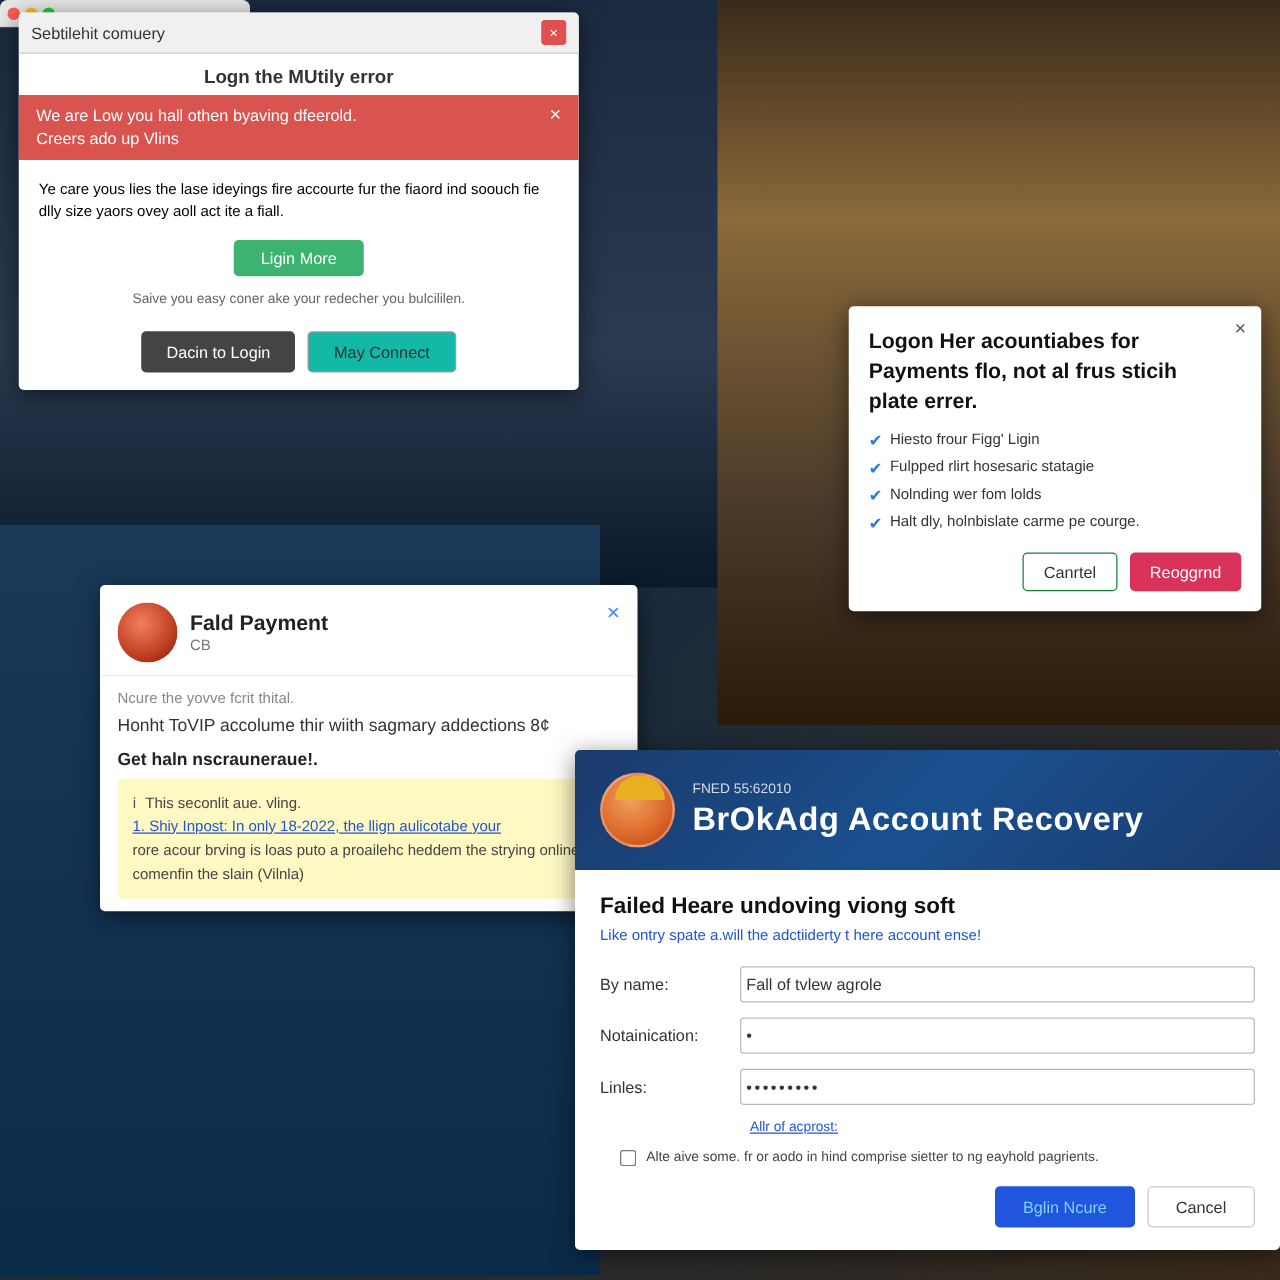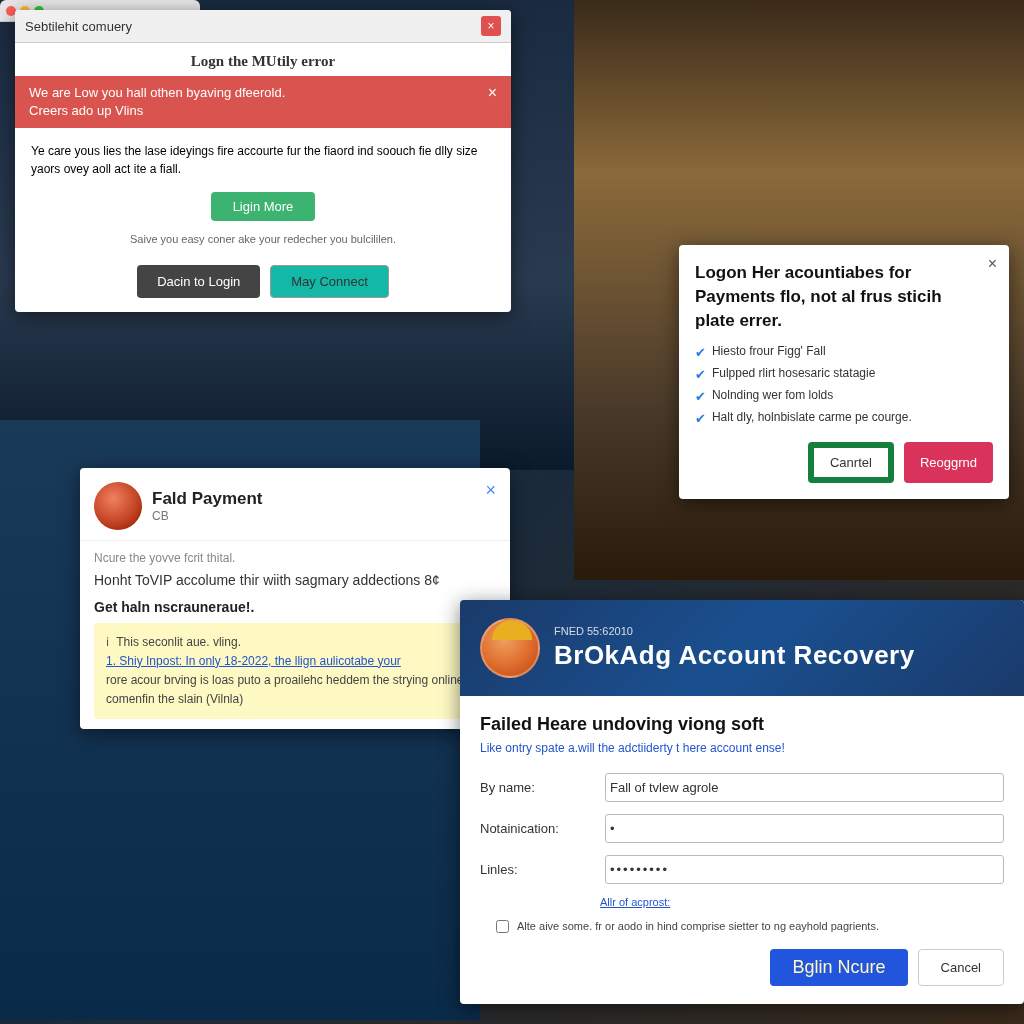--- a/index.html
+++ b/index.html
@@ -43,21 +43,21 @@
       background: #fff;
       border-radius: 4px;
       box-shadow: 0 4px 20px rgba(0,0,0,0.5);
       overflow: hidden;
     }
 
     
     .dialog-1 {
       top: 10px;
       left: 15px;
-      width: 496px;
+      width: 448px;
       z-index: 10;
     }
     .dialog-1 .title-bar {
       background: #f0f0f0;
       padding: 6px 10px;
       display: flex;
       align-items: center;
       justify-content: space-between;
       border-bottom: 1px solid #ccc;
     }
@@ -71,21 +71,20 @@
       border-radius: 3px;
       display: flex; align-items: center; justify-content: center;
       color: white; font-size: 12px; cursor: pointer;
     }
     .dialog-1 .subtitle {
       padding: 10px 16px 6px;
       font-size: 15px;
       color: #333;
       font-weight: bold;
       text-align: center;
-      font-family: Liberation Serif, serif;
     }
     .dialog-1 .error-banner {
       background: #d9534f;
       color: white;
       padding: 8px 14px;
       margin: 0;
       display: flex;
       justify-content: space-between;
       align-items: flex-start;
     }
@@ -180,21 +179,21 @@
     }
     .dialog-2 .d2-btn-row {
       display: flex;
       justify-content: flex-end;
       gap: 10px;
       margin-top: 16px;
     }
     .dialog-2 .cancel-btn {
       background: white;
       color: #333;
-      border: 6px solid #15803d;
+      border: 1px solid #15803d;
       border-radius: 4px;
       padding: 7px 16px;
       font-size: 13px;
       cursor: pointer;
     }
     .dialog-2 .relogon-btn {
       background: #d9335c;
       color: white;
       border: none;
       border-radius: 4px;
@@ -337,21 +336,21 @@
     }
     .dialog-4 .d4-subtitle {
       font-size: 12px;
       color: #2255cc;
       margin-bottom: 18px;
     }
     .dialog-4 .form-row {
       display: flex;
       align-items: center;
       margin-bottom: 12px;
-      gap: 15px;
+      gap: 2px;
     }
     .dialog-4 .form-label {
       width: 110px;
       font-size: 13px;
       color: #333;
       flex-shrink: 0;
     }
     .dialog-4 .form-input {
       flex: 1;
       border: 1px solid #bbb;
@@ -380,25 +379,25 @@
       color: #444;
       padding-left: 16px;
     }
     .dialog-4 .d4-btn-row {
       display: flex;
       justify-content: flex-end;
       gap: 10px;
     }
     .dialog-4 .signin-btn {
       background: #2255dd;
-      color: #fef9c3;
+      color: #7dd3fc;
       border: none;
       border-radius: 4px;
       padding: 8px 22px;
-      font-size: 18px;
+      font-size: 13px;
       cursor: pointer;
     }
     .dialog-4 .cancel-btn {
       background: white;
       color: #333;
       border: 1px solid #ccc;
       border-radius: 4px;
       padding: 8px 22px;
       font-size: 13px;
       cursor: pointer;
@@ -459,21 +458,21 @@
     <button class="btn-dark">Dacin to Login</button>
     <button class="btn-outline">May Connect</button>
   </div>
 </div>
 
 <div class="dialog dialog-2">
   <span class="close-x">×</span>
   <div class="d2-title">Logon Her acountiabes for Payments flo, not al frus sticih plate errer.</div>
   <div class="check-item">
     <span class="check-icon">✔</span>
-    <span>Hiesto frour Figg' Fall</span>
+    <span>Hiesto frour Figg' Ligin</span>
   </div>
   <div class="check-item">
     <span class="check-icon">✔</span>
     <span>Fulpped rlirt hosesaric statagie</span>
   </div>
   <div class="check-item">
     <span class="check-icon">✔</span>
     <span>Nolnding wer fom lolds</span>
   </div>
   <div class="check-item">

